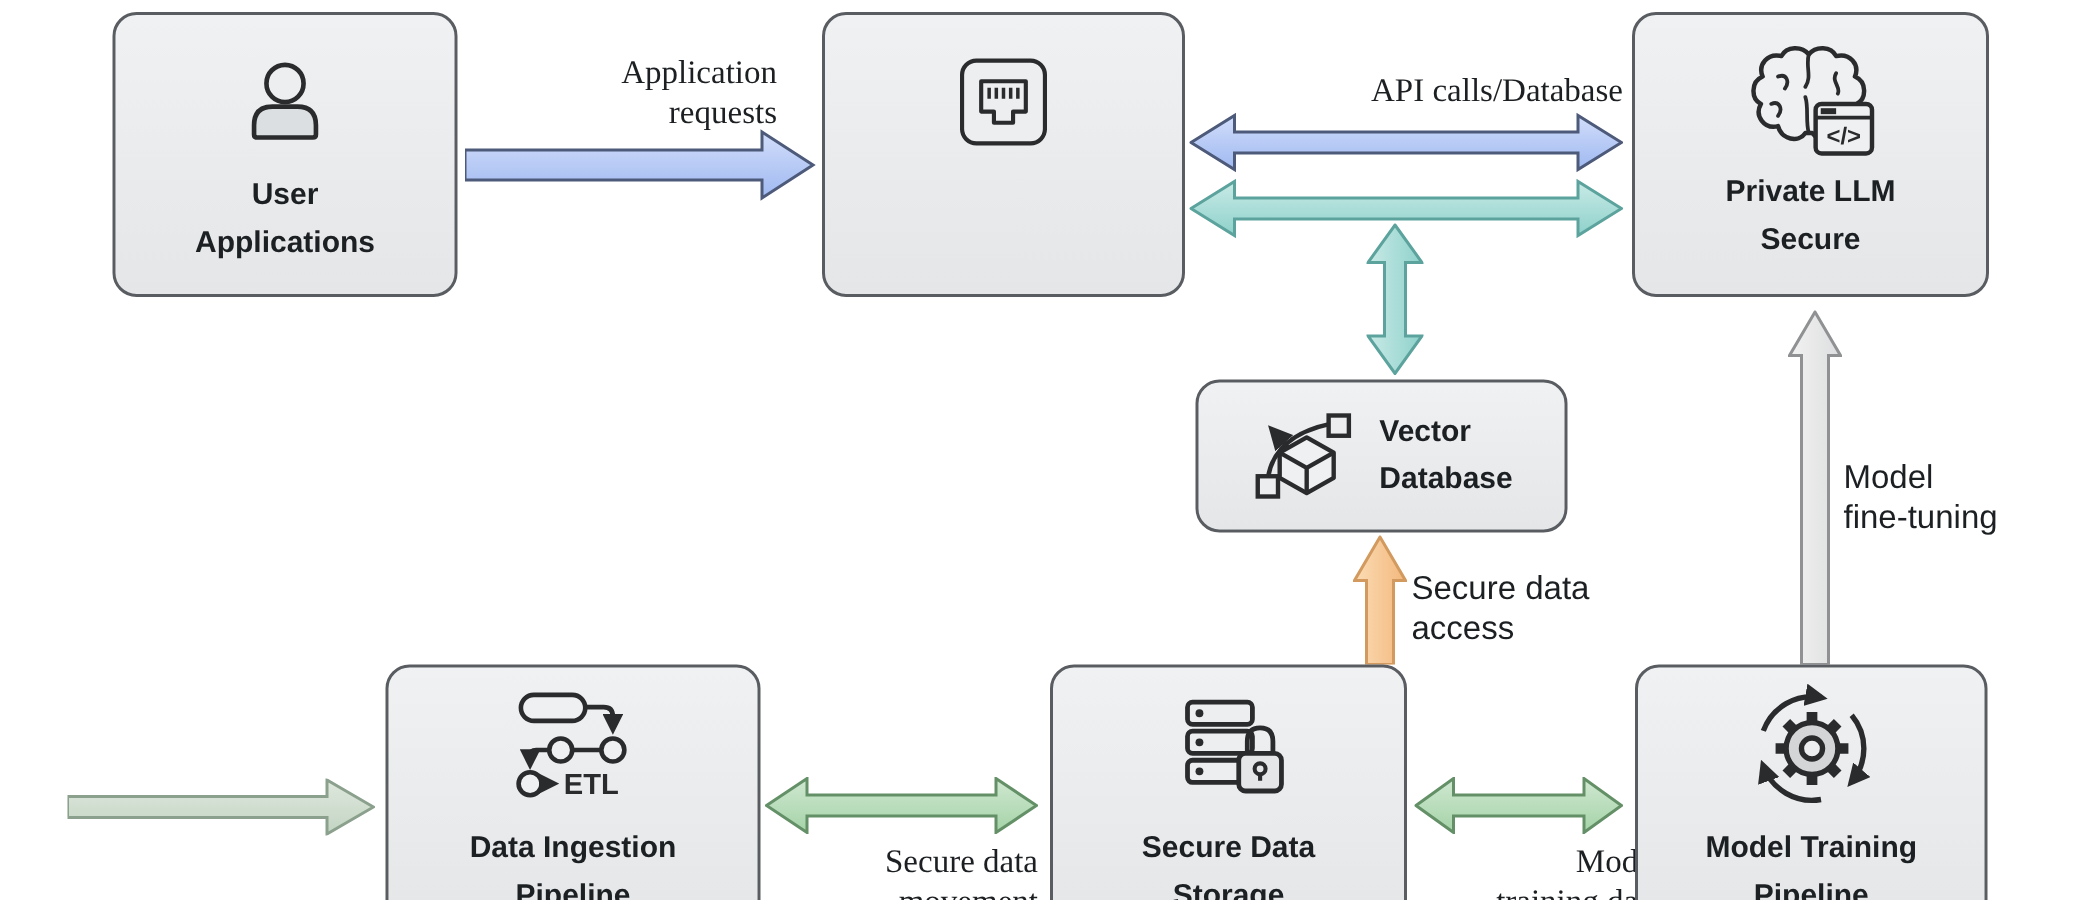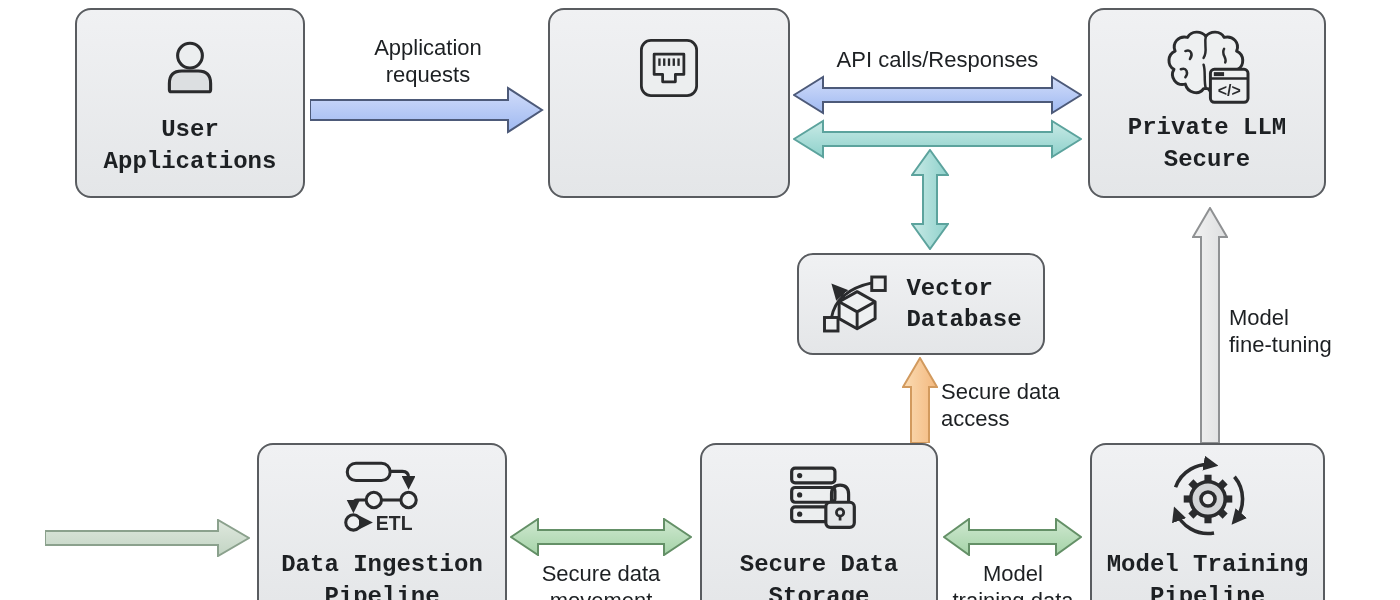--- a/index.html
+++ b/index.html
@@ -2,24 +2,24 @@
 <html><head>
 <meta charset="utf-8">
 <style>
   html,body{margin:0;padding:0;background:#ffffff;}
   *{box-sizing:border-box;}
   #stage{position:relative;width:1400px;height:600px;background:#ffffff;overflow:hidden;
          font-family:"Liberation Sans", sans-serif;color:#1d2023;}
   .node{position:absolute;background:linear-gradient(#f0f1f3,#e4e6e8);
         border:2px solid #595c60;border-radius:16px;
         display:flex;flex-direction:column;align-items:center;}
-  .node-label{font-weight:bold;font-size:24px;line-height:32px;text-align:center;
-              color:#1d2023;white-space:pre-line;font-family:Liberation Mono, monospace;}
+  .node-label{font-weight:bold;font-size:20px;line-height:32px;text-align:center;
+              color:#1d2023;white-space:pre-line;}
   .edge-label{position:absolute;font-size:22px;line-height:27px;color:#1d2023;white-space:pre-line;}
-  .center{text-align:center;}
+  .center{text-align:right;font-family:Liberation Serif, serif;}
   .arrow{position:absolute;display:block;}
   .icon{flex:0 0 auto;}
 
   #node-user-apps{left:75px;top:8px;width:230px;height:190px;padding-top:26px;}
   #node-user-apps .node-label{margin-top:12px;}
   #node-api-gateway{left:548px;top:8px;width:242px;height:190px;padding-top:24px;}
   #node-api-gateway .node-label{margin-top:20px;}
   #node-private-llm{left:1088px;top:8px;width:238px;height:190px;padding-top:16px;}
   #node-private-llm .node-label{margin-top:4px;}
   #node-vector-db{left:797px;top:253px;width:248px;height:102px;
@@ -120,21 +120,21 @@
   <svg id="arrow-movement" class="arrow" width="182" height="38">
     <polygon points="1,19 28,1 28,12 154,12 154,1 181,19 154,37 154,26 28,26 28,37" fill="url(#gGreenH)" stroke="#649067" stroke-width="2"></polygon>
   </svg>
 
   <svg id="arrow-training" class="arrow" width="139" height="38">
     <polygon points="1,19 26,1 26,12 113,12 113,1 138,19 113,37 113,26 26,26 26,37" fill="url(#gGreenH)" stroke="#649067" stroke-width="2"></polygon>
   </svg>
 
   <div id="lbl-app-requests" class="edge-label center">Application
 requests</div>
-  <div id="lbl-api-calls" class="edge-label center">API calls/Responses</div>
+  <div id="lbl-api-calls" class="edge-label center">API calls/Database</div>
   <div id="lbl-secure-access" class="edge-label">Secure data
 access</div>
   <div id="lbl-finetune" class="edge-label">Model
 fine-tuning</div>
   <div id="lbl-movement" class="edge-label center">Secure data
 movement</div>
   <div id="lbl-training" class="edge-label center">Model
 training data</div>
 
   <div id="node-user-apps" class="node">

